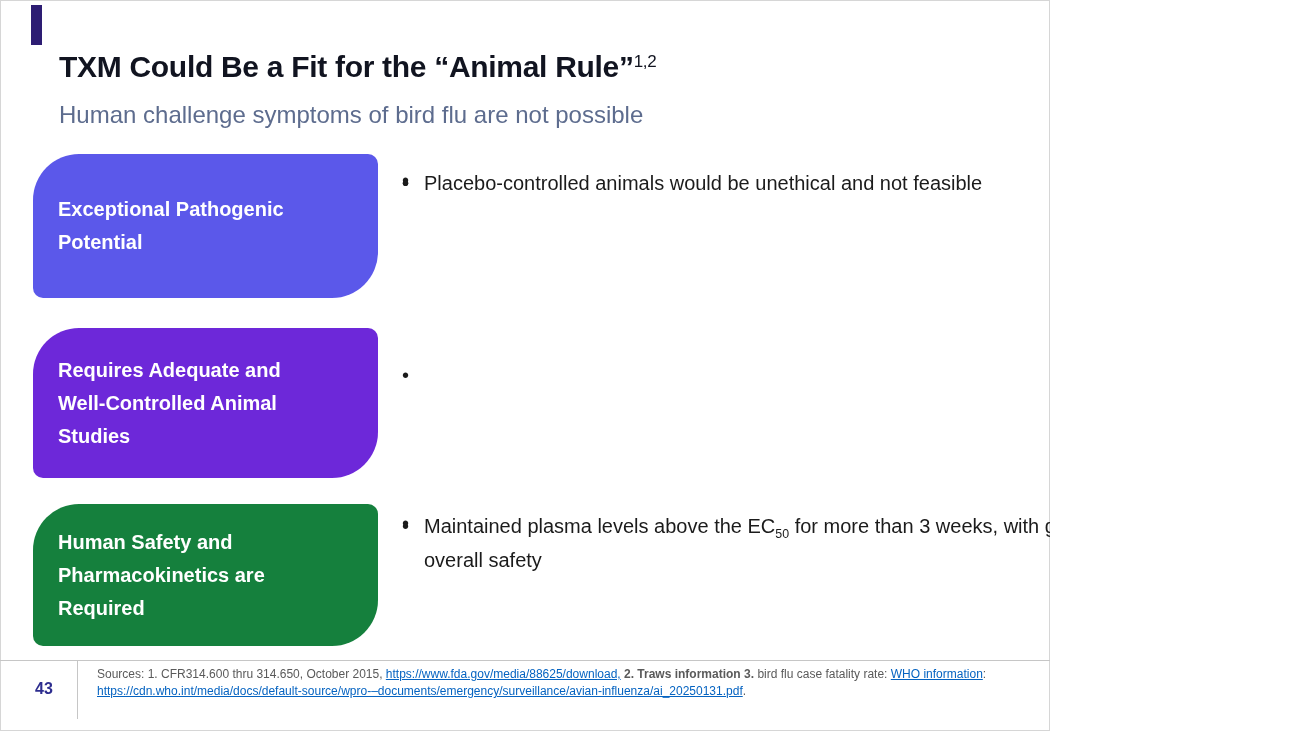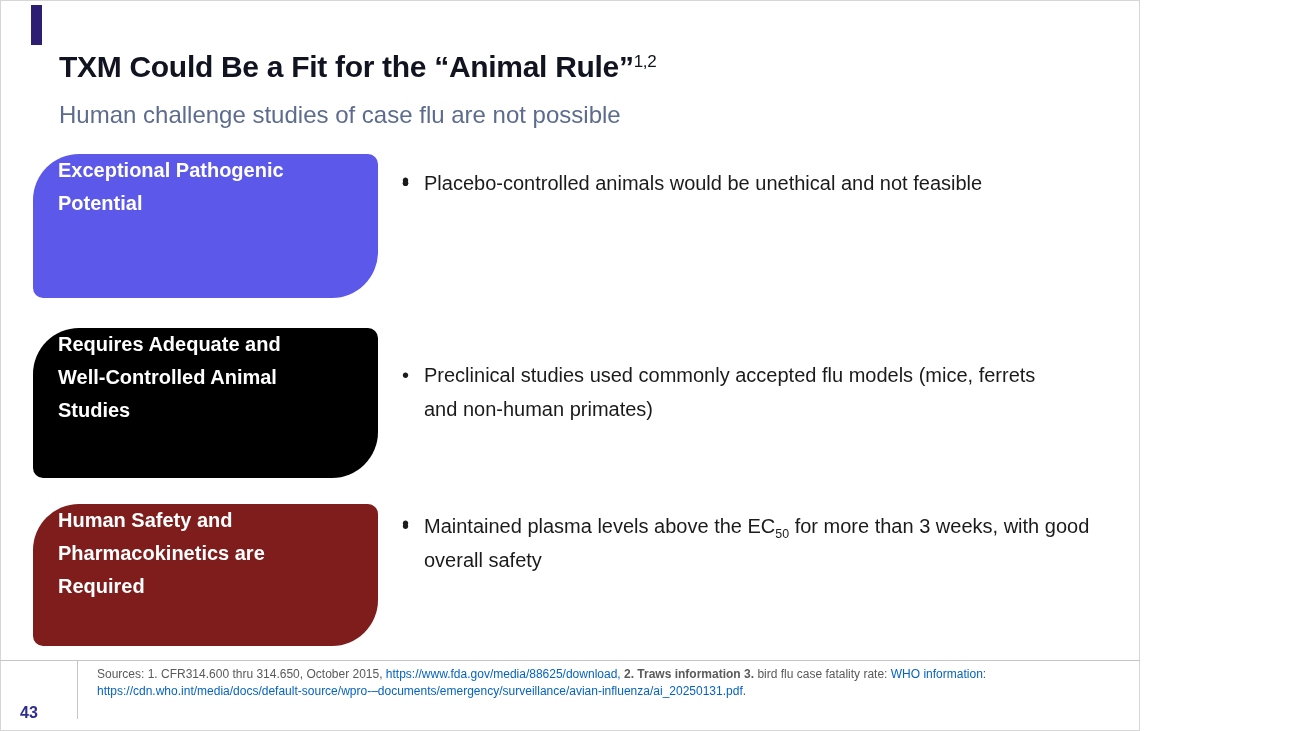--- a/index.html
+++ b/index.html
@@ -1,18 +1,18 @@
 <!DOCTYPE html>
 <html style="--accent_bar: #2d1d73; --title: #111420; --subtitle: #5d6c8e; --body_text: #1b1b1b; --box1: #5b58ea; --box2: #1511e3; --box3: #4a1174; --footer_text: #5a5a5a; --link: #0563c1; --page_number: #2d2d8f; --divider: #c6c6c6; --logo: #393a8c;"><head>
 <meta charset="utf-8">
 <style>
   html,body{margin:0;padding:0;}
   .slide{
     position:relative;
-    width:1140px;height:731px;
+    width:1050px;height:731px;
     background:#ffffff;
     overflow:hidden;
     font-family:"Liberation Sans", sans-serif;
     box-shadow: inset 0 0 0 1px #d6d6d6;
   }
   
   .accent-bar{
     position:absolute;left:31px;top:5px;width:11px;height:40px;
     background:var(--accent_bar,#2d1d73);
   }
@@ -26,21 +26,21 @@
   .subtitle{
     position:absolute;left:59px;top:101px;margin:0;
     font-size:24px;font-weight:400;color:var(--subtitle,#5d6c8e);
     white-space:nowrap;
   }
   
   .cat-box{
     position:absolute;left:33px;width:345px;
     border-radius:46px 10px 46px 10px;
     color:#ffffff;font-weight:700;font-size:20px;line-height:33px;
-    display:flex;flex-direction:column;
+    display:flex;flex-direction:column;justify-content:center;
     padding-left:25px;padding-right:18px;box-sizing:border-box;
   }
   .cat-box-1{top:154px;height:144px;}
   .cat-box-2{top:328px;height:150px;}
   .cat-box-3{top:504px;height:142px;}
   
   .bullets{
     position:absolute;left:400px;width:870px;
     font-size:20px;line-height:34px;color:var(--body_text,#1b1b1b);
   }
@@ -48,59 +48,59 @@
   .bullets-2{top:358px;}
   .bullets-3{top:506px;}
   .bullet{position:relative;padding-left:24px;margin-bottom:3px;}
   .bullet .marker{position:absolute;left:2px;top:0;}
   .bullet sup{font-size:0.58em;vertical-align:super;line-height:0;}
   .bullet sub{font-size:0.62em;vertical-align:sub;line-height:0;}
   
   .footer-rule{position:absolute;left:0;top:660px;width:1300px;height:1px;background:var(--divider,#c6c6c6);}
   .footer-vline{position:absolute;left:77px;top:661px;width:1px;height:58px;background:var(--divider,#c6c6c6);}
   .page-number{
-    position:absolute;left:20px;top:680px;width:48px;
-    font-size:16px;font-weight:700;color:var(--page_number,#2d2d8f);margin-top:24px;
+    position:absolute;left:20px;top:680px;width:48px;text-align:center;
+    font-size:16px;font-weight:700;color:var(--page_number,#2d2d8f);
   }
   .sources{
     position:absolute;left:97px;top:666px;width:1045px;
     font-size:12px;line-height:17px;color:var(--footer_text,#5a5a5a);
   }
-  .sources a{color:var(--link,#0563c1);cursor:pointer;}
+  .sources a{color:var(--link,#0563c1);text-decoration:underline;cursor:pointer;}
   .logo{position:absolute;left:1153px;top:664px;width:118px;height:52px;}
 </style>
 </head>
 <body>
 
 <div class="slide">
 
   <div class="accent-bar"></div>
 
   <h1 class="title"><span>TXM Could Be a Fit for the “Animal Rule”</span><sup>1,2</sup></h1>
 
-  <h2 class="subtitle">Human challenge studies of case flu are not possible</h2>
+  <h2 class="subtitle">Human challenge symptoms of bird flu are not possible</h2>
 
   <div class="cat-box cat-box-1" style="background: rgb(91, 88, 234);">
     <span>Exceptional Pathogenic<br>Potential</span>
   </div>
   <div class="bullets bullets-1">
       <div class="bullet"><span class="marker">•</span></div>
       <div class="bullet"><span class="marker">•</span></div>
       <div class="bullet"><span class="marker">•</span></div>
       <div class="bullet"><span class="marker">•</span><span>Placebo-controlled animals would be unethical and not feasible</span></div>
     </div>
 
-  <div class="cat-box cat-box-2" style="background: #000000;">
+  <div class="cat-box cat-box-2" style="background: #6d28d9;">
     <span>Requires Adequate and<br>Well-Controlled Animal<br>Studies</span>
   </div>
   <div class="bullets bullets-2">
-      <div class="bullet"><span class="marker">•</span><span>Preclinical studies used commonly accepted flu models (mice, ferrets<br>and non-human primates)</span></div>
+      <div class="bullet"><span class="marker">•</span></div>
     </div>
 
-  <div class="cat-box cat-box-3" style="background: #7f1d1d;">
+  <div class="cat-box cat-box-3" style="background: #15803d;">
     <span>Human Safety and<br>Pharmacokinetics are<br>Required</span>
   </div>
   <div class="bullets bullets-3">
       <div class="bullet"><span class="marker">•</span></div>
       <div class="bullet"><span class="marker">•</span><span>Maintained plasma levels above the EC<sub>50</sub> for more than 3 weeks, with good<br>overall safety</span></div>
     </div>
 
   <div class="footer-rule"></div>
   <div class="footer-vline"></div>
   <div class="page-number">43</div>

